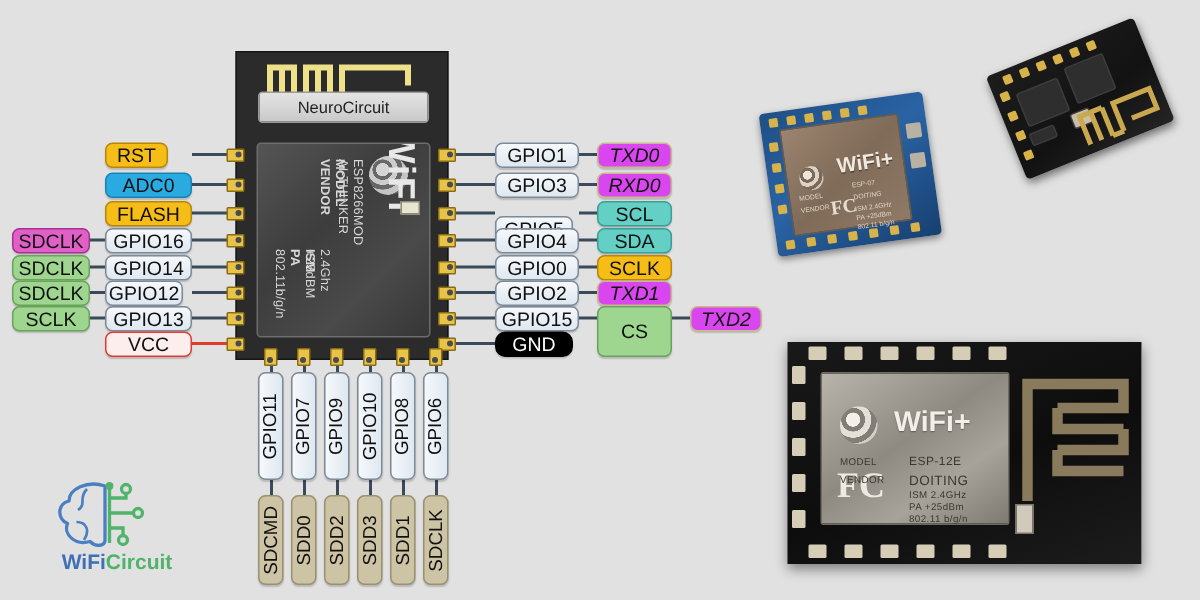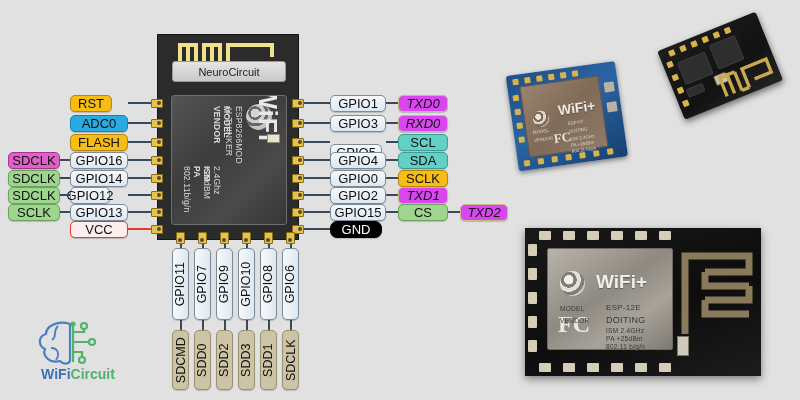--- a/index.html
+++ b/index.html
@@ -312,21 +312,21 @@
     <div class="pill gpio" style="left:70px;top:151.5px;width:58px;height:17px;">GPIO16</div>
     <div class="wire" style="left:60px;top:159px;width:10px;"></div>
     <div class="pill magenta" style="left:8px;top:151.5px;width:52px;height:17px;">SDCLK</div>
     <div class="wire" style="left:128px;top:177px;width:29px;"></div>
     <div class="dot" style="left:152px;top:175px;"></div>
     <div class="pill gpio" style="left:70px;top:169.5px;width:58px;height:17px;">GPIO14</div>
     <div class="wire" style="left:60px;top:177px;width:10px;"></div>
     <div class="pill green" style="left:8px;top:169.5px;width:52px;height:17px;">SDCLK</div>
     <div class="wire" style="left:128px;top:194px;width:29px;"></div>
     <div class="dot" style="left:152px;top:192px;"></div>
-    <div class="pill gpio" style="left:70px;top:186.5px;width:40px;height:17px;">GPIO12</div>
+    <div class="pill gpio" style="left:70px;top:186.5px;width:52px;height:17px;">GPIO12</div>
     <div class="wire" style="left:60px;top:194px;width:10px;"></div>
     <div class="pill green" style="left:8px;top:186.5px;width:52px;height:17px;">SDCLK</div>
     <div class="wire" style="left:128px;top:211px;width:29px;"></div>
     <div class="dot" style="left:152px;top:209px;"></div>
     <div class="pill gpio" style="left:70px;top:203.5px;width:58px;height:17px;">GPIO13</div>
     <div class="wire" style="left:60px;top:211px;width:10px;"></div>
     <div class="pill green" style="left:8px;top:203.5px;width:52px;height:17px;">SCLK</div>
     <div class="wire red" style="left:128px;top:228px;width:29px;"></div>
     <div class="dot red" style="left:152px;top:226px;"></div>
     <div class="pill vcc" style="left:70px;top:220.5px;width:58px;height:17px;">VCC</div>
@@ -357,21 +357,21 @@
     <div class="pill amber" style="left:398px;top:169.5px;width:50px;height:17px;">SCLK</div>
     <div class="wire" style="left:297px;top:194px;width:33px;"></div>
     <div class="dot" style="left:296px;top:192px;"></div>
     <div class="pill gpio" style="left:330px;top:186.5px;width:56px;height:17px;">GPIO2</div>
     <div class="wire" style="left:386px;top:194px;width:12px;"></div>
     <div class="pill cream" style="left:398px;top:186.5px;width:50px;height:17px;">TXD1</div>
     <div class="wire" style="left:297px;top:211px;width:33px;"></div>
     <div class="dot" style="left:296px;top:209px;"></div>
     <div class="pill gpio" style="left:330px;top:203.5px;width:56px;height:17px;">GPIO15</div>
     <div class="wire" style="left:386px;top:211px;width:12px;"></div>
-    <div class="pill green" style="left:398px;top:203.5px;width:50px;height:17px;">CS</div>
+    <div class="pill green" style="left:398px;top:203.5px;width:50px;height:34px;">CS</div>
     <div class="wire" style="left:448px;top:211px;width:12px;"></div>
     <div class="pill cream" style="left:460px;top:203.5px;width:48px;height:17px;">TXD2</div>
     <div class="wire" style="left:297px;top:228px;width:33px;"></div>
     <div class="dot" style="left:296px;top:226px;"></div>
     <div class="pill gnd" style="left:330px;top:220.5px;width:52px;height:17px;">GND</div>
     <div class="vwire" style="left:179.5px;top:238px;height:10px;"></div>
     <div class="vwire" style="left:179.5px;top:320px;height:10px;"></div>
     <div class="vpill gpio" style="left:172px;top:248px;width:17px;height:72px;">
       <span>GPIO11</span>
     </div>

